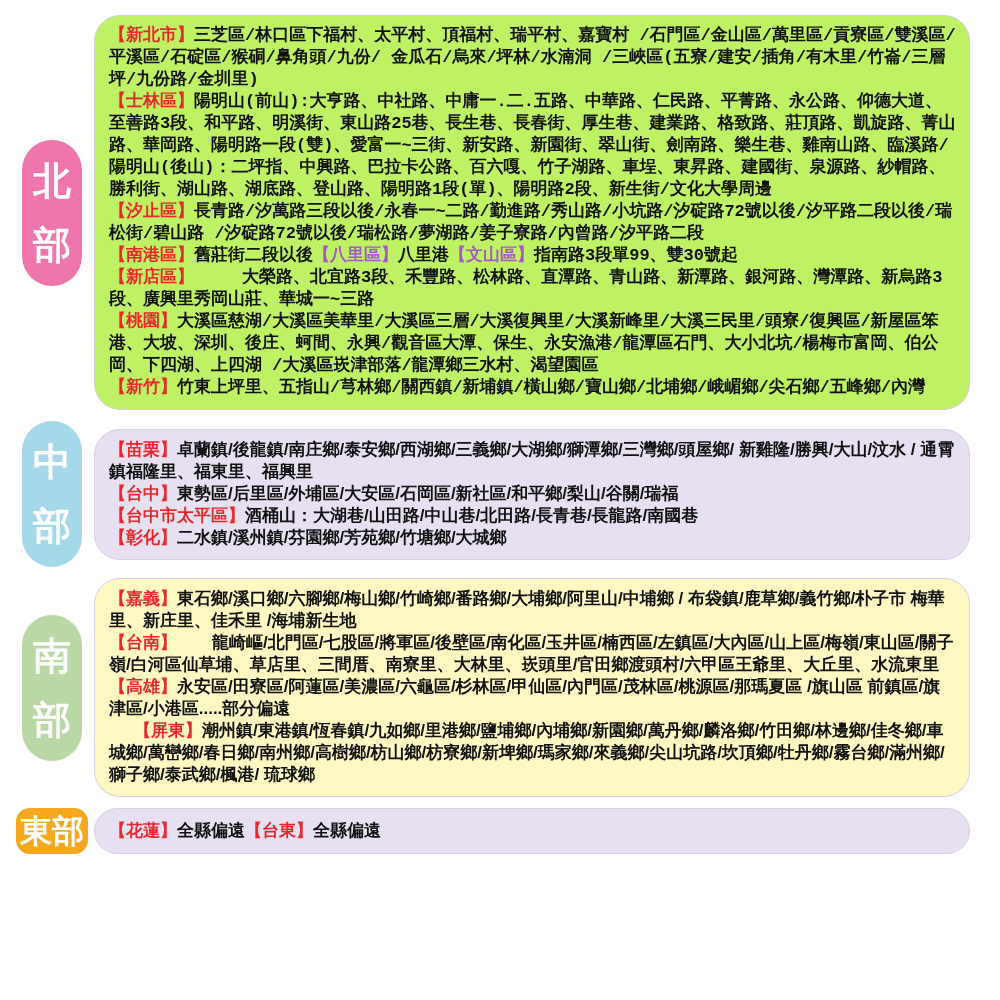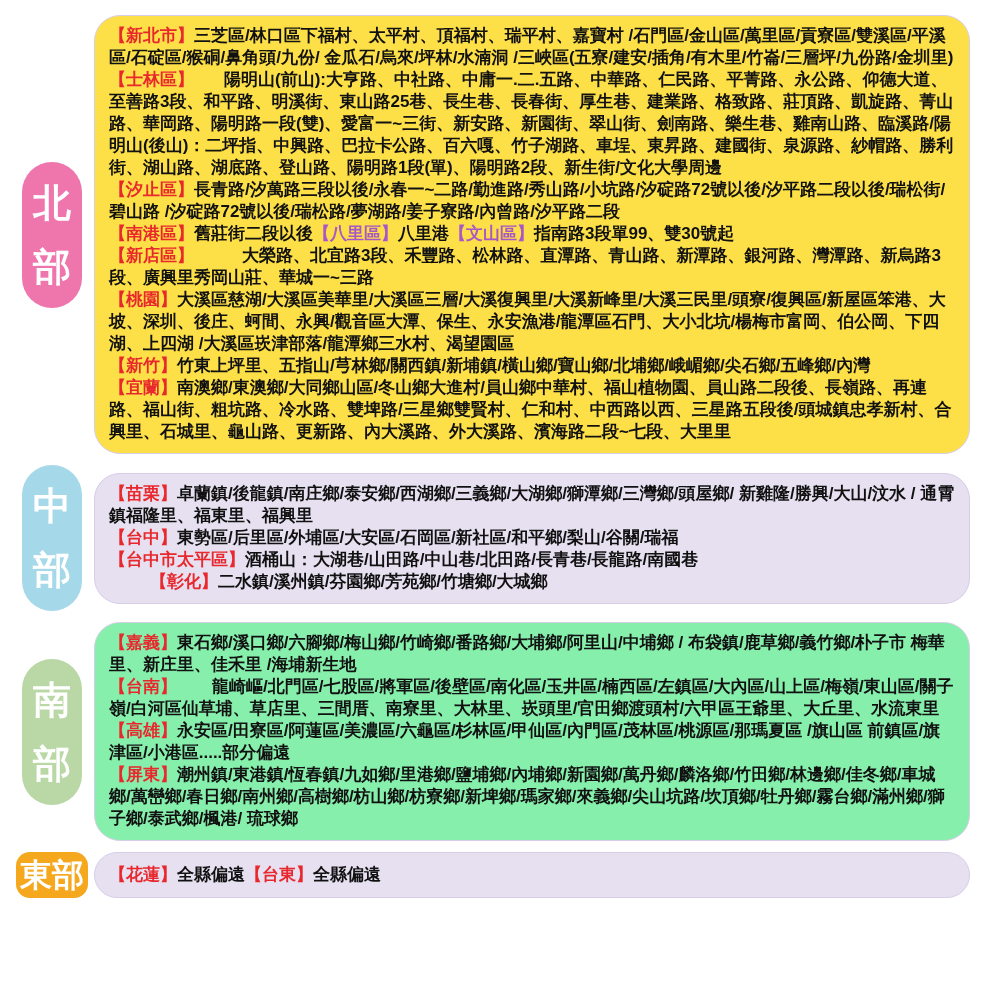--- a/index.html
+++ b/index.html
@@ -56,57 +56,56 @@
 
 <div class="page">
   <div id="regions" style="display:flex;flex-direction:column;gap:11px;">
       <section class="region">
         <div class="label-col">
           <div class="region-pill vertical" style="background: rgb(238, 118, 173);">
             <span>北</span>
             <span>部</span>
           </div>
         </div>
-        <div class="panel" style="background: #fde047; border: 1px solid rgb(215, 205, 231);">
+        <div class="panel" style="background: #bef264; border: 1px solid rgb(215, 205, 231); font-family: Liberation Mono, monospace;">
           <p class="entry"><span class="hdr" style="color: rgb(232, 40, 45);">【新北市】</span><span style="color: rgb(17, 17, 17);">三芝區/林口區下福村、太平村、頂福村、瑞平村、嘉寶村 /石門區/金山區/萬里區/貢寮區/雙溪區/平溪區/石碇區/猴硐/鼻角頭/九份/ 金瓜石/烏來/坪林/水湳洞 /三峽區(五寮/建安/插角/有木里/竹崙/三層坪/九份路/金圳里)</span></p>
-          <p class="entry"><span class="hdr" style="color: rgb(232, 40, 45);">【士林區】</span><span style="color: rgb(17, 17, 17); margin-left: 30px;">陽明山(前山):大亨路、中社路、中庸一.二.五路、中華路、仁民路、平菁路、永公路、仰德大道、至善路3段、和平路、明溪街、東山路25巷、長生巷、長春街、厚生巷、建業路、格致路、莊頂路、凱旋路、菁山路、華岡路、陽明路一段(雙)、愛富一~三街、新安路、新園街、翠山街、劍南路、樂生巷、雞南山路、臨溪路/陽明山(後山)：二坪指、中興路、巴拉卡公路、百六嘎、竹子湖路、車埕、東昇路、建國街、泉源路、紗帽路、勝利街、湖山路、湖底路、登山路、陽明路1段(單)、陽明路2段、新生街/文化大學周邊</span></p>
+          <p class="entry"><span class="hdr" style="color: rgb(232, 40, 45);">【士林區】</span><span style="color: rgb(17, 17, 17);">陽明山(前山):大亨路、中社路、中庸一.二.五路、中華路、仁民路、平菁路、永公路、仰德大道、至善路3段、和平路、明溪街、東山路25巷、長生巷、長春街、厚生巷、建業路、格致路、莊頂路、凱旋路、菁山路、華岡路、陽明路一段(雙)、愛富一~三街、新安路、新園街、翠山街、劍南路、樂生巷、雞南山路、臨溪路/陽明山(後山)：二坪指、中興路、巴拉卡公路、百六嘎、竹子湖路、車埕、東昇路、建國街、泉源路、紗帽路、勝利街、湖山路、湖底路、登山路、陽明路1段(單)、陽明路2段、新生街/文化大學周邊</span></p>
           <p class="entry"><span class="hdr" style="color: rgb(232, 40, 45);">【汐止區】</span><span style="color: rgb(17, 17, 17);">長青路/汐萬路三段以後/永春一~二路/勤進路/秀山路/小坑路/汐碇路72號以後/汐平路二段以後/瑞松街/碧山路 /汐碇路72號以後/瑞松路/夢湖路/姜子寮路/內曾路/汐平路二段</span></p>
           <p class="entry"><span class="hdr" style="color: rgb(232, 40, 45);">【南港區】</span><span style="color: rgb(17, 17, 17);">舊莊街二段以後</span><span class="hdr" style="color: rgb(167, 87, 200);">【八里區】</span><span style="color: rgb(17, 17, 17);">八里港</span><span class="hdr" style="color: rgb(167, 87, 200);">【文山區】</span><span style="color: rgb(17, 17, 17);">指南路3段單99、雙30號起</span></p>
           <p class="entry"><span class="hdr" style="color: rgb(232, 40, 45);">【新店區】</span><span style="color: rgb(17, 17, 17); margin-left: 48px;">大榮路、北宜路3段、禾豐路、松林路、直潭路、青山路、新潭路、銀河路、灣潭路、新烏路3段、廣興里秀岡山莊、華城一~三路</span></p>
           <p class="entry"><span class="hdr" style="color: rgb(232, 40, 45);">【桃園】</span><span style="color: rgb(17, 17, 17);">大溪區慈湖/大溪區美華里/大溪區三層/大溪復興里/大溪新峰里/大溪三民里/頭寮/復興區/新屋區笨港、大坡、深圳、後庄、蚵間、永興/觀音區大潭、保生、永安漁港/龍潭區石門、大小北坑/楊梅市富岡、伯公岡、下四湖、上四湖 /大溪區崁津部落/龍潭鄉三水村、渴望園區</span></p>
           <p class="entry"><span class="hdr" style="color: rgb(232, 40, 45);">【新竹】</span><span style="color: rgb(17, 17, 17);">竹東上坪里、五指山/芎林鄉/關西鎮/新埔鎮/橫山鄉/寶山鄉/北埔鄉/峨嵋鄉/尖石鄉/五峰鄉/內灣</span></p>
-          <p class="entry"><span class="hdr" style="color: rgb(232, 40, 45);">【宜蘭】</span><span style="color: rgb(17, 17, 17);">南澳鄉/東澳鄉/大同鄉山區/冬山鄉大進村/員山鄉中華村、福山植物園、員山路二段後、長嶺路、再連路、福山街、粗坑路、冷水路、雙埤路/三星鄉雙賢村、仁和村、中西路以西、三星路五段後/頭城鎮忠孝新村、合興里、石城里、龜山路、更新路、內大溪路、外大溪路、濱海路二段~七段、大里里</span></p>
         </div>
       </section>
       <section class="region">
         <div class="label-col">
           <div class="region-pill vertical" style="background: rgb(165, 217, 233);">
             <span>中</span>
             <span>部</span>
           </div>
         </div>
         <div class="panel" style="background: rgb(230, 224, 241); border: 1px solid rgb(215, 205, 231);">
           <p class="entry"><span class="hdr" style="color: rgb(232, 40, 45);">【苗栗】</span><span style="color: rgb(17, 17, 17);">卓蘭鎮/後龍鎮/南庄鄉/泰安鄉/西湖鄉/三義鄉/大湖鄉/獅潭鄉/三灣鄉/頭屋鄉/ 新雞隆/勝興/大山/汶水 / 通霄鎮福隆里、福東里、福興里</span></p>
           <p class="entry"><span class="hdr" style="color: rgb(232, 40, 45);">【台中】</span><span style="color: rgb(17, 17, 17);">東勢區/后里區/外埔區/大安區/石岡區/新社區/和平鄉/梨山/谷關/瑞福</span></p>
           <p class="entry"><span class="hdr" style="color: rgb(232, 40, 45);">【台中市太平區】</span><span style="color: rgb(17, 17, 17);">酒桶山：大湖巷/山田路/中山巷/北田路/長青巷/長龍路/南國巷</span></p>
-          <p class="entry"><span class="hdr" style="color: rgb(232, 40, 45); margin-left: 41px;">【彰化】</span><span style="color: rgb(17, 17, 17);">二水鎮/溪州鎮/芬園鄉/芳苑鄉/竹塘鄉/大城鄉</span></p>
+          <p class="entry"><span class="hdr" style="color: rgb(232, 40, 45);">【彰化】</span><span style="color: rgb(17, 17, 17);">二水鎮/溪州鎮/芬園鄉/芳苑鄉/竹塘鄉/大城鄉</span></p>
         </div>
       </section>
       <section class="region">
         <div class="label-col">
           <div class="region-pill vertical" style="background: rgb(185, 216, 166);">
             <span>南</span>
             <span>部</span>
           </div>
         </div>
-        <div class="panel" style="background: #86efac; border: 1px solid rgb(215, 205, 231); align-items: center;">
+        <div class="panel" style="background: #fef9c3; border: 1px solid rgb(215, 205, 231); align-items: center;">
           <p class="entry"><span class="hdr" style="color: rgb(232, 40, 45);">【嘉義】</span><span style="color: rgb(17, 17, 17);">東石鄉/溪口鄉/六腳鄉/梅山鄉/竹崎鄉/番路鄉/大埔鄉/阿里山/中埔鄉 / 布袋鎮/鹿草鄉/義竹鄉/朴子市 梅華里、新庄里、佳禾里 /海埔新生地</span></p>
           <p class="entry"><span class="hdr" style="color: rgb(232, 40, 45);">【台南】</span><span style="color: rgb(17, 17, 17); margin-left: 35px;">龍崎嶇/北門區/七股區/將軍區/後壁區/南化區/玉井區/楠西區/左鎮區/大內區/山上區/梅嶺/東山區/關子嶺/白河區仙草埔、草店里、三間厝、南寮里、大林里、崁頭里/官田鄉渡頭村/六甲區王爺里、大丘里、水流東里</span></p>
           <p class="entry"><span class="hdr" style="color: rgb(232, 40, 45);">【高雄】</span><span style="color: rgb(17, 17, 17);">永安區/田寮區/阿蓮區/美濃區/六龜區/杉林區/甲仙區/內門區/茂林區/桃源區/那瑪夏區 /旗山區 前鎮區/旗津區/小港區.....部分偏遠</span></p>
-          <p class="entry"><span class="hdr" style="color: rgb(232, 40, 45);">【屏東】</span><span style="color: rgb(17, 17, 17);">潮州鎮/東港鎮/恆春鎮/九如鄉/里港鄉/鹽埔鄉/內埔鄉/新園鄉/萬丹鄉/麟洛鄉/竹田鄉/林邊鄉/佳冬鄉/車城鄉/萬巒鄉/春日鄉/南州鄉/高樹鄉/枋山鄉/枋寮鄉/新埤鄉/瑪家鄉/來義鄉/尖山坑路/坎頂鄉/牡丹鄉/霧台鄉/滿州鄉/獅子鄉/泰武鄉/楓港/ 琉球鄉</span></p>
+          <p class="entry"><span class="hdr" style="color: rgb(232, 40, 45); margin-left: 25px;">【屏東】</span><span style="color: rgb(17, 17, 17);">潮州鎮/東港鎮/恆春鎮/九如鄉/里港鄉/鹽埔鄉/內埔鄉/新園鄉/萬丹鄉/麟洛鄉/竹田鄉/林邊鄉/佳冬鄉/車城鄉/萬巒鄉/春日鄉/南州鄉/高樹鄉/枋山鄉/枋寮鄉/新埤鄉/瑪家鄉/來義鄉/尖山坑路/坎頂鄉/牡丹鄉/霧台鄉/滿州鄉/獅子鄉/泰武鄉/楓港/ 琉球鄉</span></p>
         </div>
       </section>
       <section class="region">
         <div class="label-col">
           <div class="region-pill horizontal" style="background: rgb(245, 168, 30);">
             <span>東</span>
             <span>部</span>
           </div>
         </div>
         <div class="panel" style="background: rgb(230, 224, 241); border: 1px solid rgb(215, 205, 231);">

